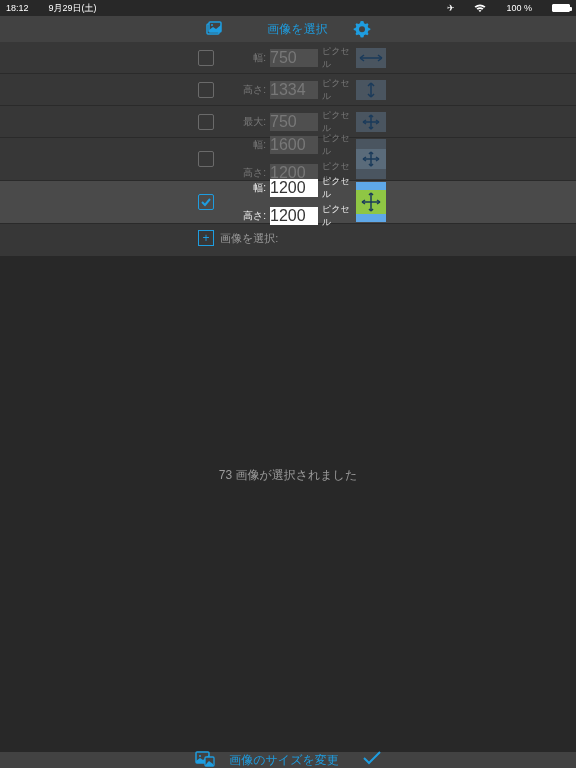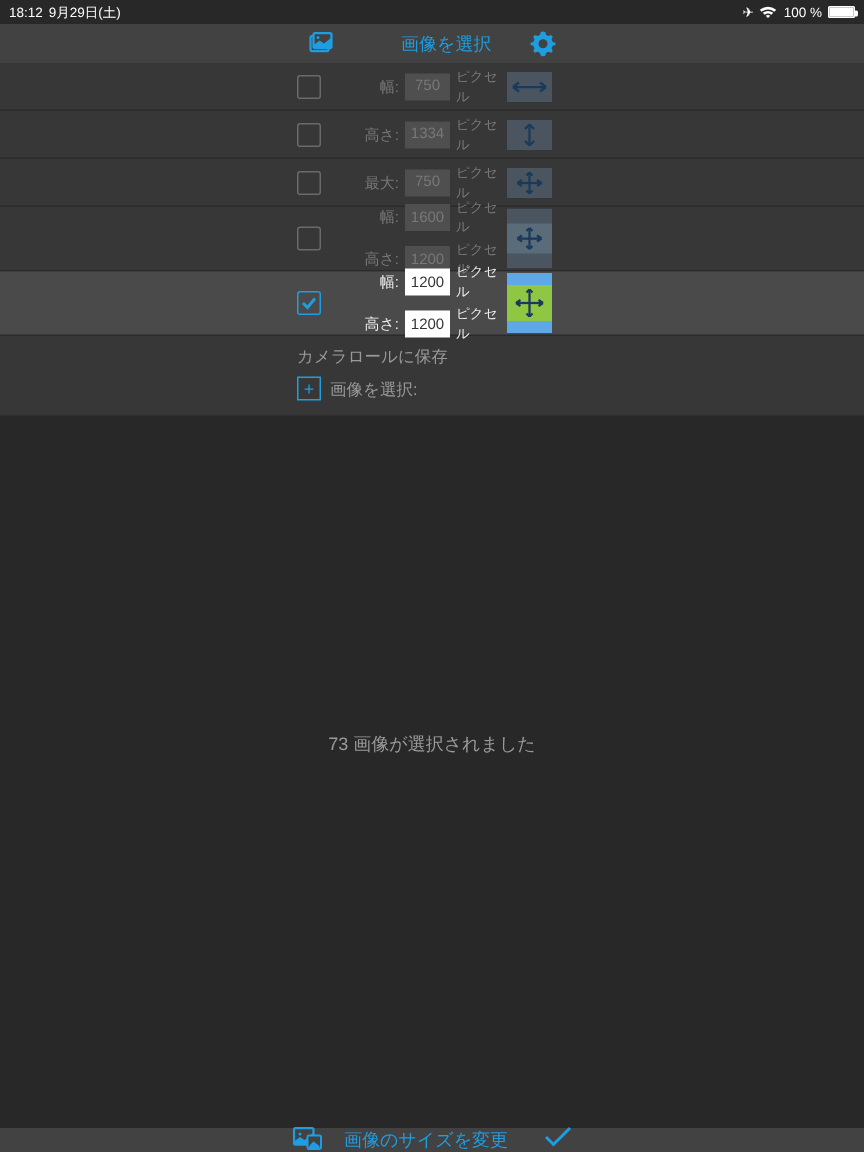--- a/index.html
+++ b/index.html
@@ -1,34 +1,34 @@
 <!DOCTYPE html>
 <html><head>
 <meta charset="utf-8">
 <style>
   * { box-sizing: border-box; margin: 0; padding: 0; }
   html, body { width: 576px; height: 768px; background: #282828; font-family: -apple-system, "Helvetica Neue", sans-serif; color: #a0a0a0; overflow: hidden; }
   .status-bar { height: 16px; display: flex; align-items: center; justify-content: space-between; padding: 0 6px; font-size: 9px; color: #fff; }
-  .status-left, .status-right { display: flex; align-items: center; gap: 4px; }
+  .status-left, .status-right { display: flex; align-items: center; gap: 20px; }
   .header { height: 26px; background: #424242; display: flex; align-items: center; justify-content: center; position: relative; padding-left: 19px; }
   .header-title { color: #1e9de0; font-size: 12px; font-weight: 500; }
   .header-icon-left { position: absolute; left: 205px; top: 4px; }
   .header-icon-right { position: absolute; right: 205px; top: 4px; }
   .options { background: #373737; }
   .option-row { display: flex; align-items: center; height: 32px; border-bottom: 1px solid #2a2a2a; padding-left: 198px; }
   .option-row.tall { height: 43px; padding-top:4px; padding-bottom:4px; }
   .option-row.active { background: #4a4a4a; }
   .checkbox { width: 16px; height: 16px; border: 1px solid #6a6a6a; border-radius: 2px; margin-right: 24px; display:flex; align-items:center; justify-content:center; flex-shrink:0; }
   .checkbox.checked { border-color: #1e9de0; }
   .checkbox.checked svg { display:block; }
   .fields { display: flex; flex-direction: column; gap: 2px; }
   .field { display: flex; align-items: center; gap: 4px; }
   .field-label { font-size: 10px; color: #787878; text-align: right; width: 28px; }
   .option-row.active .field-label { color: #ededed; }
-  .field-input { width: 30px; height: 18px; background: #4f4f4f; border: none; text-align: center; font-size: 10px; color: #787878; }
+  .field-input { width: 48px; height: 18px; background: #4f4f4f; border: none; text-align: left; font-size: 16px; color: #787878; }
   .option-row.active .field-input { background: #fff; color: #333; }
   .field-unit { font-size: 9px; color: #787878; width: 34px; }
   .option-row.active .field-unit { color: #ededed; }
   .mode-icon { width: 30px; height: 20px; display:flex; align-items:center; justify-content:center; flex-shrink:0; }
   .mode-icon.tall { height: 40px; }
   .save-section { padding: 6px 198px 10px; background:#373737; }
   .save-title { font-size: 11px; color: #9a9a9a; margin-bottom: 6px; }
   .album-row { display: flex; align-items: center; gap: 6px; }
   .plus-box { width: 16px; height: 16px; border: 1px solid #1e9de0; display:flex; align-items:center; justify-content:center; color:#1e9de0; font-size:12px; line-height:1; }
   .album-label { font-size: 11px; color: #9a9a9a; }
@@ -180,21 +180,20 @@
           <rect x="0" y="8" width="30" height="24" fill="#8fc644"></rect>
           <line x1="6" y1="20" x2="24" y2="20" stroke="#1a3a5a" stroke-width="1.5"></line>
           <line x1="15" y1="11" x2="15" y2="29" stroke="#1a3a5a" stroke-width="1.5"></line>
           <path d="M6 20 L9 18 M6 20 L9 22 M24 20 L21 18 M24 20 L21 22 M15 11 L13 13 M15 11 L17 13 M15 29 L13 27 M15 29 L17 27" stroke="#1a3a5a" stroke-width="1.5"></path>
         </svg>
       </div>
     </div>
   </div>
 
 <div class="save-section">
-  <div class="save-title">カメラロールに保存</div>
   <div class="album-row">
     <div class="plus-box">+</div>
     <span class="album-label">画像を選択:</span>
   </div>
 </div>
 
 <div class="content">
   <span class="content-text">73 画像が選択されました</span>
 </div>
 

